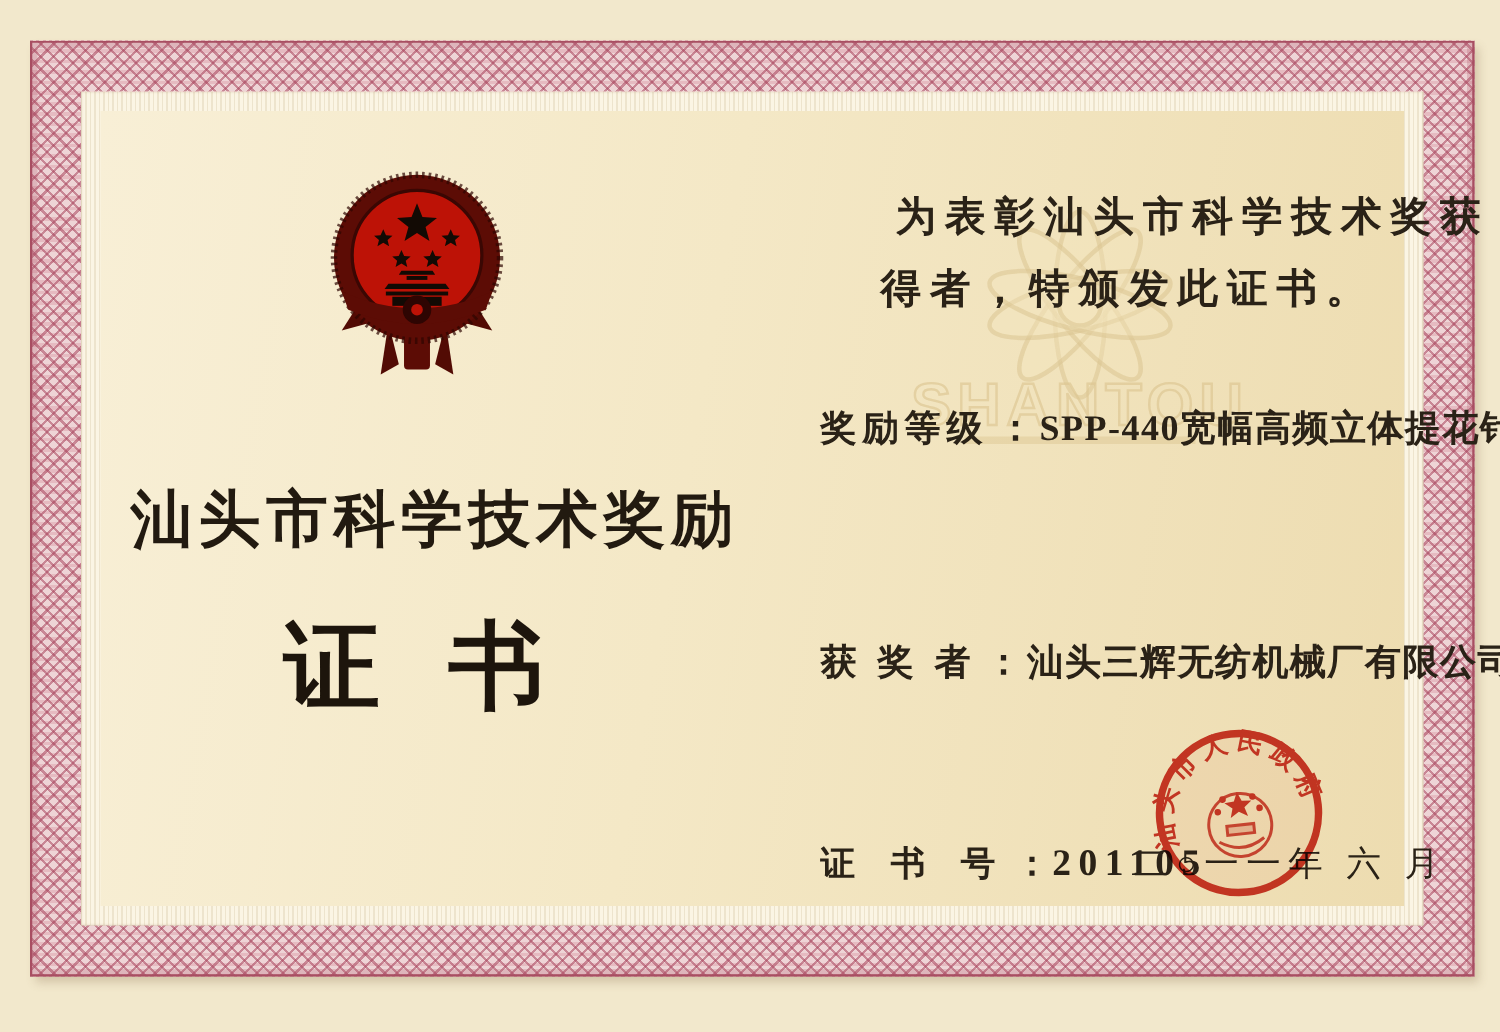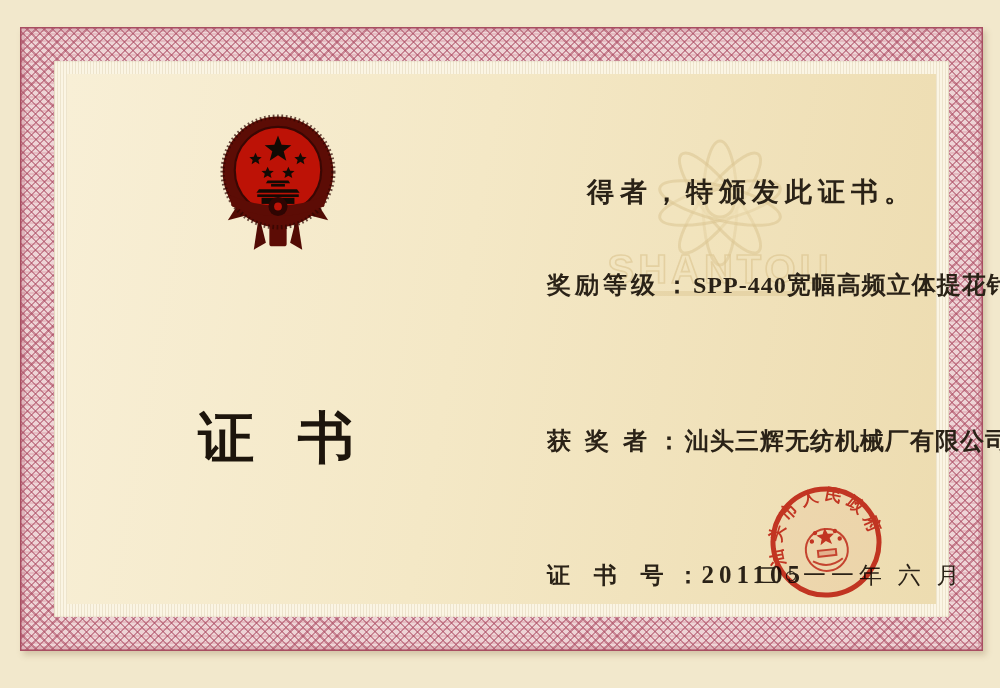--- a/index.html
+++ b/index.html
@@ -50,21 +50,21 @@
     position:absolute;left:40px;top:319px;width:500px;
     text-align:center;
     font-family:"Liberation Sans", sans-serif;
     font-weight:700;font-size:41px;letter-spacing:4px;
     color:#221a10;
   }
   .subtitle{
     position:absolute;left:37px;top:401px;width:480px;
     text-align:center;
     font-family:"Liberation Sans", sans-serif;
-    font-weight:700;font-size:56px;letter-spacing:2px;word-spacing:24px;
+    font-weight:700;font-size:64px;letter-spacing:2px;word-spacing:24px;
     color:#1d150c;
   }
   .intro1,.intro2{
     position:absolute;
     font-weight:700;font-size:27px;letter-spacing:6px;
     color:#2a2217;
   }
   .intro1{left:597px;top:126px;}
   .intro2{left:547px;top:174px;margin-left:40px;}
   .row{
@@ -145,22 +145,24 @@
       <rect x="66" y="84" width="16" height="3" fill="#120a04"></rect>
       <path d="M52 90 h44 l3 4 h-50 Z" fill="#120a04"></path>
       <rect x="50" y="96" width="48" height="3" fill="#120a04"></rect>
       <rect x="55" y="100" width="38" height="7" fill="#120a04"></rect>
 
       <path d="M16 96 Q74 122 132 96 L127 110 Q74 132 21 110 Z" fill="#5c0c05"></path>
       <circle cx="74" cy="110" r="11" fill="#2e0502"></circle>
       <circle cx="74" cy="110" r="4.5" fill="#bd1206"></circle>
     </svg>
 
+    <div class="title">汕头市科学技术奖励</div>
     <div class="subtitle">证 书</div>
 
+    <div class="intro1">为表彰汕头市科学技术奖获</div>
     <div class="intro2">得者，特颁发此证书。</div>
 
     <div class="row row1">
       <span class="lab">奖励等级</span><span class="sep">：</span><span class="val">SPP-440宽幅高频立体提花针刺机</span>
     </div>
     <div class="row row3">
       <span class="lab">获 奖 者</span><span class="sep">：</span><span class="val">汕头三辉无纺机械厂有限公司</span>
     </div>
 
     <div class="certno">

